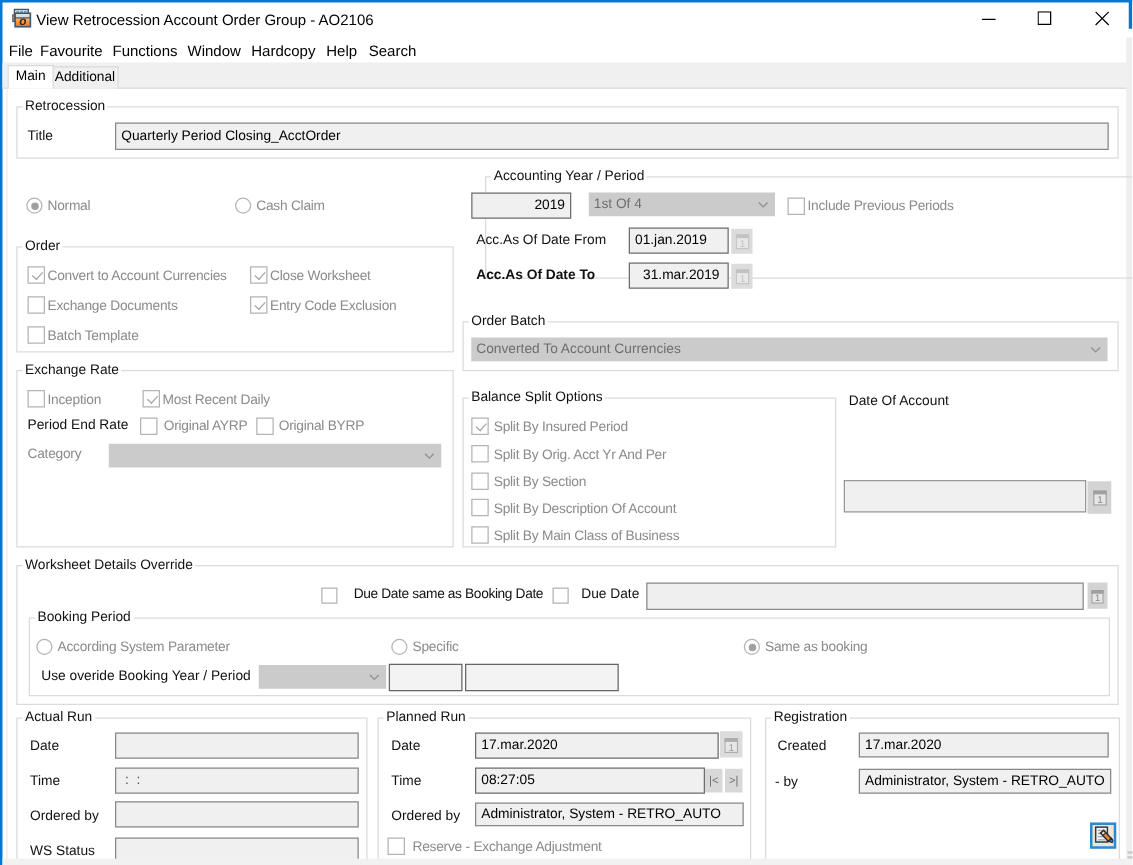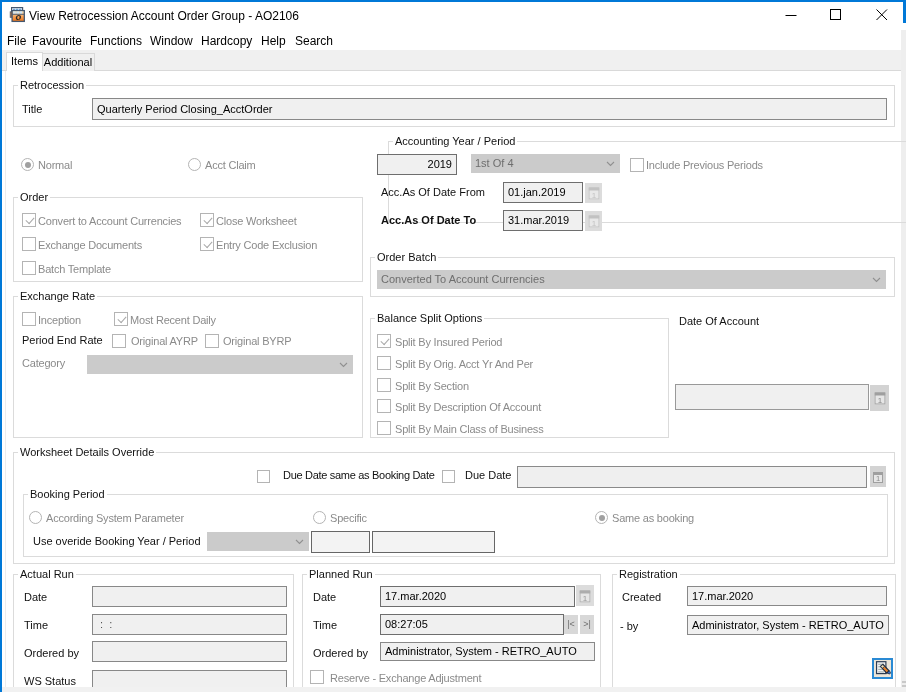--- a/index.html
+++ b/index.html
@@ -74,32 +74,32 @@
   <div class="abs" style="left:7px;top:34px;font-size:12px;">File</div>
   <div class="abs" style="left:32px;top:34px;font-size:12px;">Favourite</div>
   <div class="abs" style="left:90px;top:34px;font-size:12px;">Functions</div>
   <div class="abs" style="left:150px;top:34px;font-size:12px;">Window</div>
   <div class="abs" style="left:201px;top:34px;font-size:12px;">Hardcopy</div>
   <div class="abs" style="left:261px;top:34px;font-size:12px;">Help</div>
   <div class="abs" style="left:295px;top:34px;font-size:12px;">Search</div>
 
   <div class="abs" style="left:2px;top:50px;width:899px;height:21px;background:#f0f0f0;border-bottom:1px solid #d9d9d9;"></div>
   <div class="abs" style="left:42px;top:53px;width:53px;height:18px;background:#f0f0f0;border-top:1px solid #d9d9d9;border-right:1px solid #d9d9d9;text-align:center;line-height:17px;">Additional</div>
-  <div class="abs" style="left:6px;top:52px;width:37px;height:19px;background:#fff;border:1px solid #d9d9d9;border-bottom:none;text-align:center;line-height:17px;">Items</div>
+  <div class="abs" style="left:6px;top:52px;width:37px;height:19px;background:#fff;border:1px solid #d9d9d9;border-bottom:none;text-align:center;line-height:17px;">Main</div>
 
   <div class="g" style="left:13px;top:85px;width:882px;height:42px;">
       <b>Retrocession</b>
     </div>
   <div class="lb" style="left:22px;top:103px;">Title</div>
   <div class="fld" style="left:92px;top:98px;width:795px;height:22px;line-height:20px;">Quarterly Period Closing_AcctOrder</div>
 
   <div class="rad on" style="left:21px;top:158px;"></div>
   <div class="lb dis" style="left:38px;top:159px;">Normal</div>
   <div class="rad" style="left:188px;top:158px;"></div>
-  <div class="lb dis" style="left:205px;top:159px;">Acct Claim</div>
+  <div class="lb dis" style="left:205px;top:159px;">Cash Claim</div>
 
   <div class="g" style="left:13px;top:197px;width:350px;height:85px;">
       <b>Order</b>
     </div>
   <div class="cb ck" style="left:22px;top:213px;"></div>
   <div class="lb dis" style="left:38px;top:215px;">Convert to Account Currencies</div>
   <div class="cb ck" style="left:200px;top:213px;"></div>
   <div class="lb dis" style="left:216px;top:215px;">Close Worksheet</div>
   <div class="cb" style="left:22px;top:237px;"></div>
   <div class="lb dis" style="left:38px;top:239px;">Exchange Documents</div>
@@ -139,21 +139,21 @@
   <div class="lb" style="left:381px;top:186px;">Acc.As Of Date From</div>
   <div class="fld" style="left:503px;top:182px;width:80px;height:21px;line-height:19px;border-color:#6e6e6e;">01.jan.2019</div>
   <div class="calbtn dim" style="left:585px;top:183px;width:17px;height:20px;">
       <svg width="11" height="13">
         <rect x="0.5" y="1.5" width="10" height="11" fill="#e8e8e8" stroke="#c2c2c2"></rect>
         <rect x="0" y="1" width="11" height="3" fill="#c2c2c2"></rect>
         <text x="5.5" y="11" font-size="8" fill="#c2c2c2" text-anchor="middle">1</text>
       </svg>
     </div>
   <div class="lb" style="left:381px;top:214px;font-weight:bold;">Acc.As Of Date To</div>
-  <div class="fld" style="left:503px;top:210px;width:80px;height:21px;line-height:19px;border-color:#6e6e6e;">31.mar.2019</div>
+  <div class="fld" style="left:503px;top:210px;width:80px;height:21px;line-height:19px;border-color:#6e6e6e;text-align:center;">31.mar.2019</div>
   <div class="calbtn dim" style="left:585px;top:211px;width:17px;height:20px;">
       <svg width="11" height="13">
         <rect x="0.5" y="1.5" width="10" height="11" fill="#e8e8e8" stroke="#c2c2c2"></rect>
         <rect x="0" y="1" width="11" height="3" fill="#c2c2c2"></rect>
         <text x="5.5" y="11" font-size="8" fill="#c2c2c2" text-anchor="middle">1</text>
       </svg>
     </div>
 
   <div class="g" style="left:370px;top:257px;width:525px;height:40px;">
       <b>Order Batch</b>

